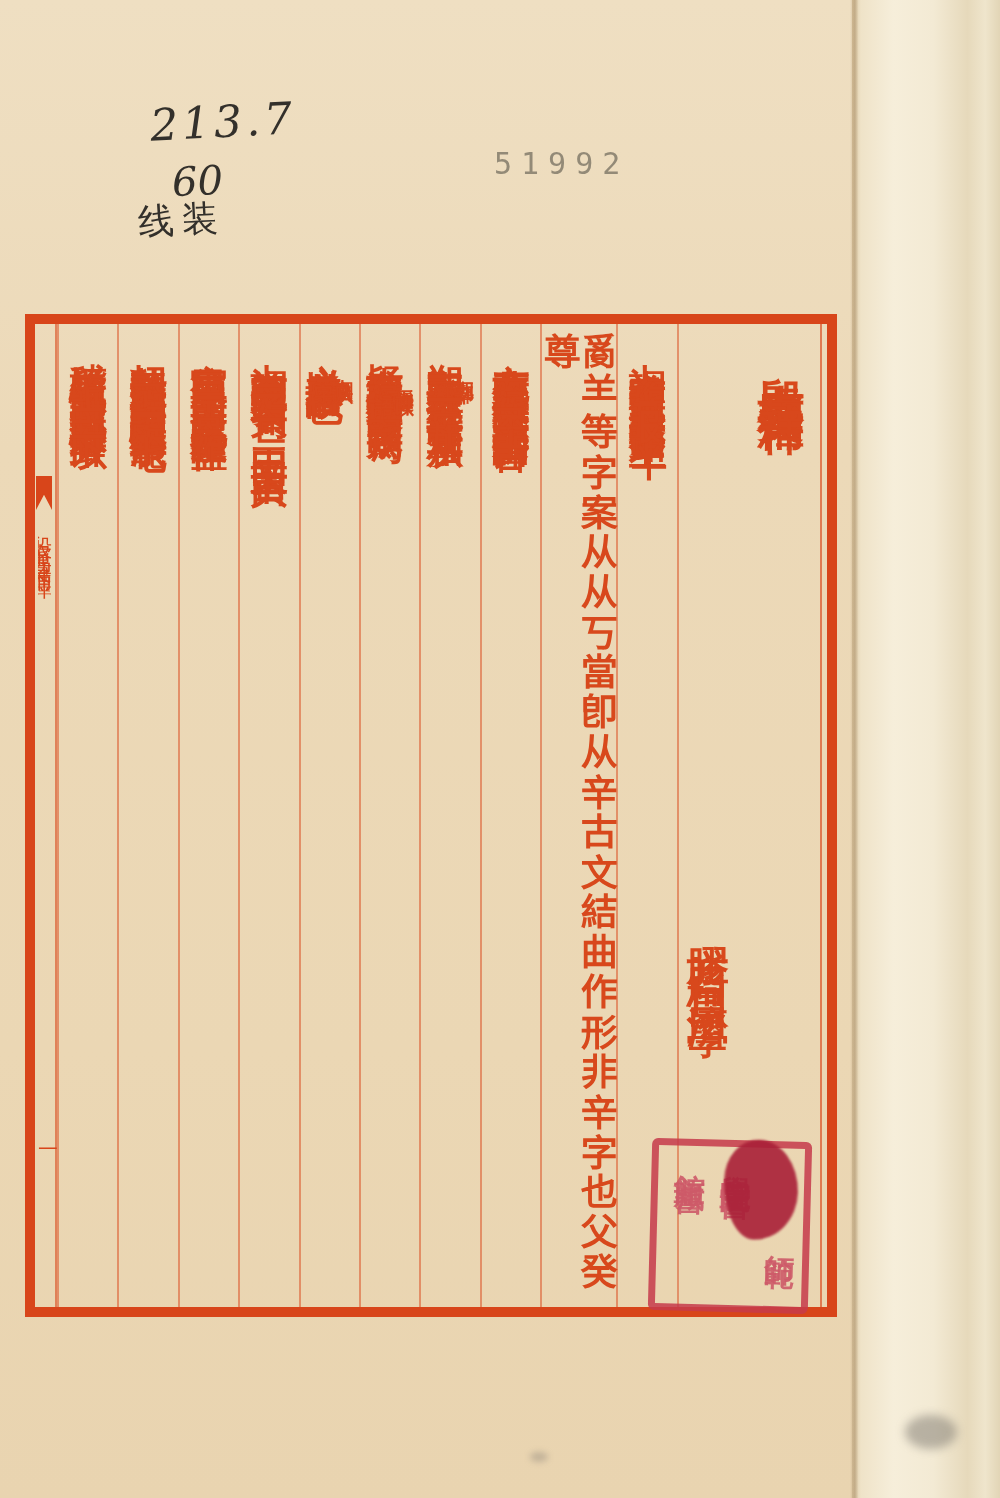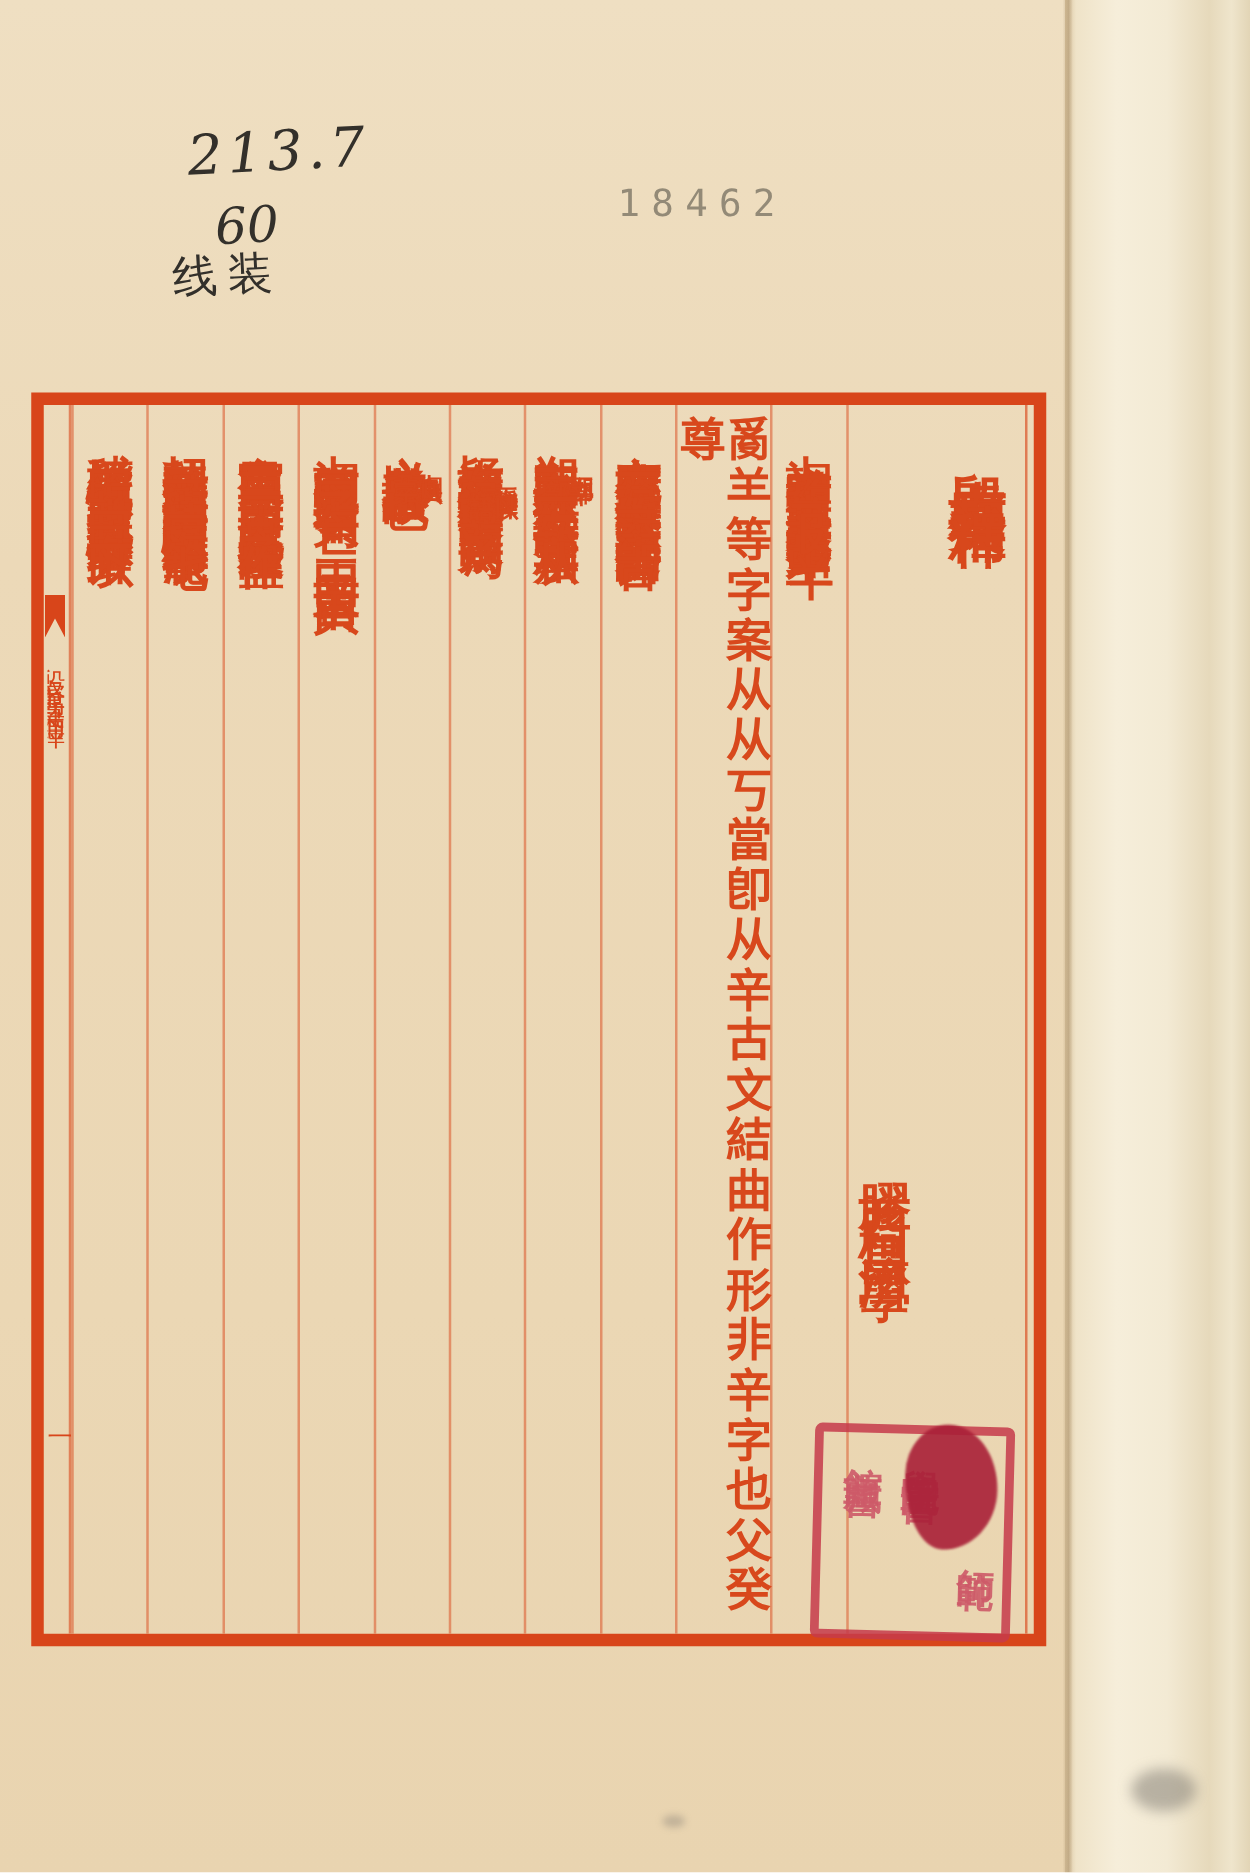--- a/index.html
+++ b/index.html
@@ -74,21 +74,21 @@
 
 <div class="scan">
 
   <div class="roll"></div>
   <div class="roll-seam"></div>
 
   <div class="handwriting hw1">213.7</div>
   <div class="handwriting hw2">60</div>
   <div class="handwriting hw3">线装</div>
 
-  <div class="stamp">18462</div>
+  <div class="stamp">51992</div>
 
   <div class="frame">
     <div class="frame-innerline"></div>
 
     <div class="spine">
       <div class="fishtail"></div>
       <div class="spine-title">殷虛書契補釋</div>
       <div class="spine-page">一</div>
     </div>
 

